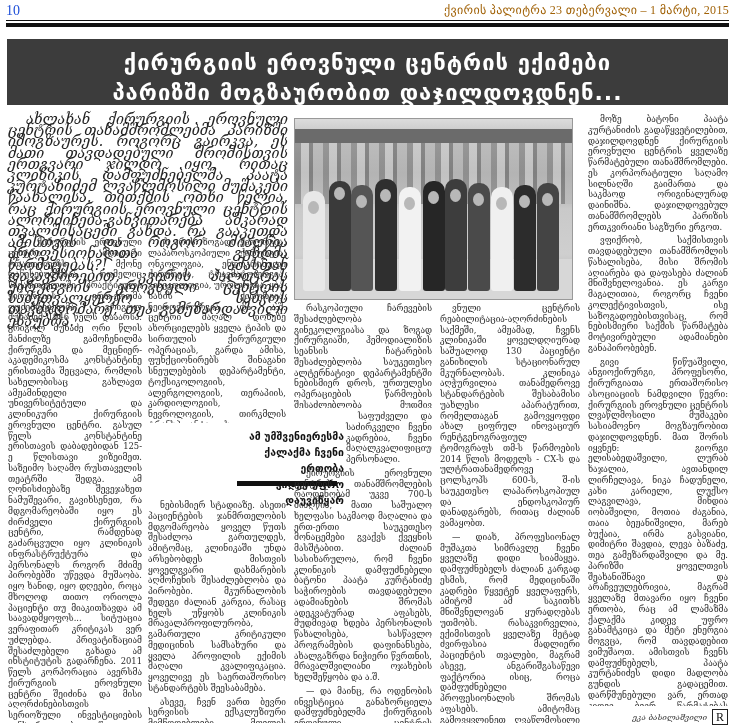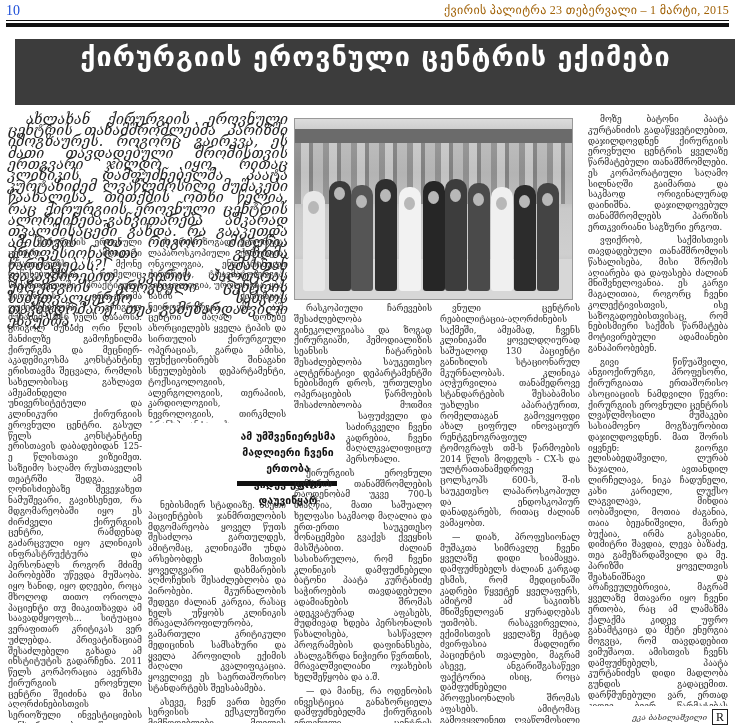--- a/index.html
+++ b/index.html
@@ -1,45 +1,46 @@
 <!DOCTYPE html>
 <html><head>
 <meta charset="utf-8">
 <style>
   html, body { margin: 0; padding: 0; background: #ffffff; }
   body { width: 735px; height: 728px; overflow: hidden; position: relative; font-family: "DejaVu Serif", serif; color: #222; }
   .page-number { position: absolute; left: 6px; top: 3px; font-size: 14px; font-family: "Liberation Serif", serif; color: #1d4ed8; }
   .running-head { position: absolute; right: 6px; top: 3px; font-size: 12px; font-family: "Liberation Serif", serif; color: #a16207; letter-spacing: 0.3px; }
   .rule-thin { position: absolute; left: 6px; right: 6px; top: 20px; height: 1px; background: #111; }
   .rule-thick { position: absolute; left: 6px; right: 6px; top: 23px; height: 4px; background: #111; }
-  .headline { position: absolute; left: 15px; top: 39px; width: 721px; height: 66px; background: #3c3c3c; color: #fff; text-align: center; font-family: "DejaVu Sans", sans-serif; font-weight: bold; font-size: 27px; line-height: 30px; letter-spacing: 1px; padding-top: 3px; box-sizing: border-box; }
+  .headline { position: absolute; left: 7px; top: 39px; width: 721px; height: 66px; background: #3c3c3c; color: #fff; text-align: center; font-family: "DejaVu Sans", sans-serif; font-weight: bold; font-size: 22px; line-height: 30px; letter-spacing: 1px; padding-top: 9px; box-sizing: border-box; }
   .lede { position: absolute; left: 8px; top: 114px; width: 280px; font-size: 14px; line-height: 11.2px; font-style: italic; text-align: justify; text-indent: 18px; color: #222; }
   .photo { position: absolute; left: 294px; top: 118px; width: 277px; height: 180px; overflow: hidden; background: linear-gradient(180deg, #dcdcdc 0%, #bdbdbd 12%, #9a9a9a 30%, #c9c9c9 50%, #cfcfcf 75%, #a9a9a9 100%); border: 1px solid #999; }
   .photo .bldg { position: absolute; left: 0; right: 0; top: 10px; height: 75px; background: repeating-linear-gradient(90deg, #8a8a8a 0 6px, #cfcfcf 6px 14px, #777 14px 18px, #bcbcbc 18px 28px); opacity: 0.75; }
   .photo .roof { position: absolute; left: 0; right: 0; top: 10px; height: 14px; background: #6b6b6b; }
   .photo .ground { position: absolute; left: 0; right: 0; bottom: 0; height: 40px; background: #d7d7d7; }
   .photo .person { position: absolute; bottom: 8px; width: 22px; border-radius: 10px 10px 3px 3px; }
   .photo .head { position: absolute; width: 11px; height: 13px; border-radius: 50%; background: #b8b8b8; }
   .col { position: absolute; font-size: 8.4px; line-height: 10.75px; text-align: justify; color: #2a2a2a; overflow: hidden; }
   .col p { margin: 0 0 3px 0; text-indent: 12px; }
-  .pullquote { position: absolute; left: 232px; top: 428px; width: 112px; text-align: center; font-family: "DejaVu Sans", sans-serif; font-weight: bold; font-size: 10.5px; line-height: 16px; color: #111; }
+  .pullquote { position: absolute; left: 232px; top: 428px; width: 112px; text-align: right; font-family: "DejaVu Sans", sans-serif; font-weight: bold; font-size: 10.5px; line-height: 16px; color: #111; }
   .pullquote-bar { position: absolute; left: 237px; top: 481px; width: 100px; height: 5px; background: #111; }
   .byline { position: absolute; right: 28px; top: 713px; font-size: 8px; font-style: italic; color: #333; }
   .r-badge { position: absolute; right: 7px; top: 709px; width: 14px; height: 14px; border: 1px solid #222; font-family: "Liberation Serif", serif; font-size: 12px; line-height: 14px; text-align: center; color: #111; }
 </style>
 </head>
 <body>
 
 <div class="page-number">10</div>
 <div class="running-head">ქვირის პალიტრა 23 თებერვალი – 1 მარტი, 2015</div>
 <div class="rule-thin"></div>
 <div class="rule-thick"></div>
 
 <div class="headline">
   <div>ქირურგიის ეროვნული ცენტრის ექიმები</div>
+  <div>პარიზში მოგზაურობით დაჯილდოვდნენ...</div>
 </div>
 
 <div class="lede">ახლახან ქირურგიის ეროვნული ცენტრის თანამშრომლებმა პარიზში იმოგზაურეს. როგორც გაირკვა, ეს მათი თავდადებული შრომისთვის ერთგვარი ჯილდო იყო, რითაც კლინიკის დამფუძნებელმა პაატა კურტანიძემ ლვაწლმოსილი მუშაკები წაახალისა. თითქმის ოთხი წელია, რაც ქირურგიის ეროვნული ცენტრის ალორძინება-განვითარება აშკარად თვალშისაცემი გახდა. რა გააკეთდა ამისთვის და როგორ მიაღწია პროფესიონალთა გუნდმა წარმატებას?! ამასთან დაკავშირებით, კვირის პალიტრას ქირურგიის ეროვნული ცენტრის სამეთვალყურეო საბჭოს თავმჯდომარე, თეა გამეზარდაშვილი ესაუბრა.</div>
 
 <div class="photo">
   <div class="bldg"></div>
   <div class="roof"></div>
   <div class="ground"></div>
   <div class="person" style="left:8px;height:100px;background:#e8e8e8;"></div>
   <div class="person" style="left:34px;height:110px;background:#3a3a3a;"></div>
@@ -72,21 +73,21 @@
 
 <div class="col" style="left:148px;top:237px;width:138px;height:486px;">
   <p style="height:186px;overflow:hidden;">ეს არის: ზოგადი ქირურგია, ლაპაროსკოპიული ქირურგია, ონკოლოგია, ენდოკრინული ქირურგია, ტრავმატოლოგია, გინეკოლოგია, უროლოგია, ყბა-სახის ქირურგია, ნეიროქირურგია და ა.შ. ცენტრი მაღალ დონეზე ახორციელებს ყველა ტიპის და სირთულის ქირურგიული ოპერაციას, გარდა ამისა, ფუნქციონირებს შინაგანი სნეულებების დეპარტამენტი, ტოქსიკოლოგიის, ალერგოლოგიის, თერაპიის, კარდიოლოგიის, ნევროლოგიის, თირკმლის ტრანსპლანტაციის, ნეფროლოგიისა და ჰემოდიალიზის დეპარტამენტები. გასულ წელს, შემოგვიერთდა ჰემატოლოგიის ინსტიტუტის ნაწილი და ვთქვი, რომ</p>
   <div style="height:74px;"></div>
   <p>ნებისმიერ სტადიაზე. ასეთი პაციენტების ჯანმრთელობის მდგომარეობა ყოველ წუთს შესაძლოა გართულდეს, ამიტომაც, კლინიკაში უნდა არსებობდეს მისთვის ყოველგვარი დახმარების აღმოჩენის შესაძლებლობა და პირობები. მკურნალობის შედეგი ძალიან კარგია, რასაც ხელს უწყობს კლინიკის მრავალპროფილურობა, გამართული კრიტიკული მედიცინის სამსახური და ყველა პროფილის ექიმის მაღალი კვალიფიკაცია. ყოველივე ეს საერთაშორისო სტანდარტებს შეესაბამება.</p>
   <p>ასევე, ჩვენ ვართ ბევრი სერვისის ექსკლუზიური მიმწოდებლები მთელის რეგიონში, კვირაში 7 დღე 24 საათის განმავლობაში. ასეთია ურგენტული ლაბა-</p>
 </div>
 
 <div class="pullquote">
   <div>ამ უმშვენიერესმა</div>
-  <div>მადლიერი ჩვენი</div>
+  <div>ქალაქმა ჩვენი</div>
   <div>ერთობა</div>
   <div>კიდევ უფრო</div>
   <div>დაუვიწყარ</div>
 </div>
 <div class="pullquote-bar"></div>
 
 <div class="col" style="left:294px;top:303px;width:138px;height:420px;">
   <p style="height:105px;overflow:hidden;">რასკოპიული ჩარევების შესაძლებლობა გინეკოლოგიასა და ზოგად ქირურგიაში, ჰემოდიალიზის სეანსის ჩატარების შესაძლებლობა საუკეთესო ალტერნატივი დეპარტამენტში ნებისმიერ დროს, ურთულესი ოპერაციების წარმოების შესაძლებლობა მუდმივ რეჟიმში ყველა ქირურგიული პროფილის პირობებში. ყოველივე ამის</p>
   <p style="margin-left:52px;">საფუძველი და საძირკველი ჩვენი კადრებია, ჩვენი მაღალკვალიფიციური პერსონალი.</p>
   <p>ქირურგიის ეროვნული ცენტრის თანამშრომლების რაოდენობამ უკვე 700-ს მიაღწია, მათი საშუალო ხელფასი საკმაოდ მაღალია და ერთ-ერთი საუკეთესო მონაცემები გვაქვს ქვეყნის მასშტაბით. ძალიან სასიხარულოა, რომ ჩვენი კლინიკის დამფუძნებელი ბატონი პაატა კურტანიძე საჭიროების თავდადებული ადამიანების შრომას ადეკვატურად აფასებს, მუდმივად ხდება პერსონალის წახალისება, სასწავლო პროგრამების დაფინანსება, ახალგაზრდა ნიჭიერი წვრთნის, მრავალშვილიანი ოჯახების ხელშეწყობა და ა.შ.</p>

